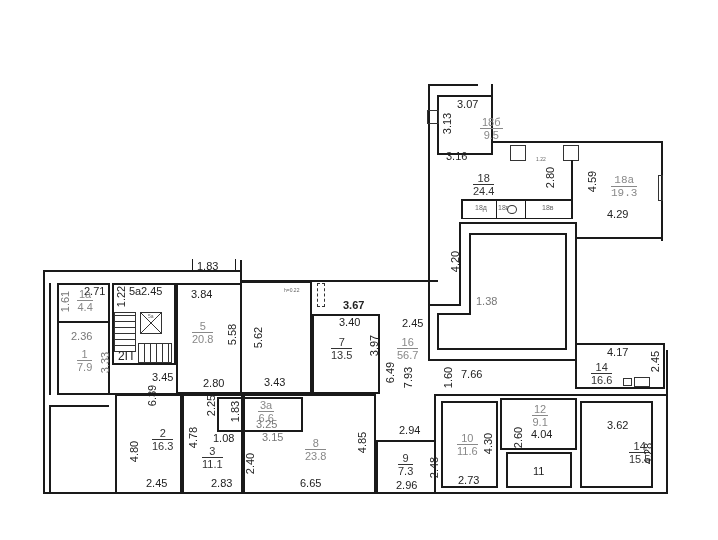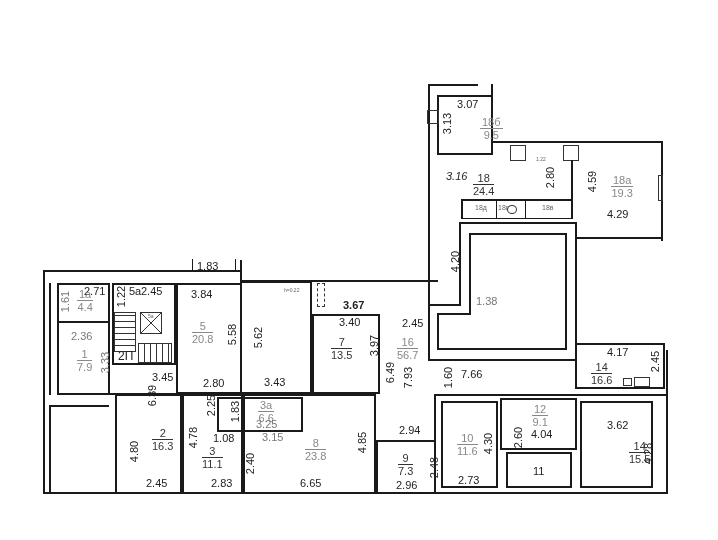--- a/index.html
+++ b/index.html
@@ -36,30 +36,30 @@
   <div class="w" style="left:577px;top:237px;width:86px;height:2px;"></div>
 
   <div class="dbl" style="left:658px;top:175px;width:5px;height:26px;"></div>
 
   <div class="room" style="left:437px;top:95px;width:56px;height:60px;"></div>
   <div class="dbl" style="left:427px;top:110px;width:12px;height:14px;"></div>
   <div class="lbl" style="left:457px;top:99px;">3.07</div>
   <div class="lbl vert" style="left:437px;top:118px;">3.13</div>
   <div class="rid g" style="left:480px;top:116px;"><span class="n">18б</span><span>9.5</span></div>
 
-  <div class="lbl" style="left:446px;top:171px;font-style:italic;">3.16</div>
+  <div class="lbl" style="left:446px;top:151px;">3.16</div>
   <div class="rid" style="left:473px;top:172px;"><span class="n">18</span><span>24.4</span></div>
   <div class="lbl vert" style="left:540px;top:172px;">2.80</div>
   <div class="lbl sm" style="left:536px;top:157px;">1.22</div>
   <div class="fix" style="left:510px;top:145px;width:16px;height:16px;"></div>
   <div class="fix" style="left:563px;top:145px;width:16px;height:16px;"></div>
   <div class="w" style="left:571px;top:160px;width:2px;height:48px;"></div>
 
   <div class="lbl vert" style="left:582px;top:176px;">4.59</div>
-  <div class="rid g" style="left:611px;top:174px;"><span class="n">18a</span><span>19.3</span></div>
+  <div class="rid g" style="left:611px;top:174px;font-family:Liberation Mono, monospace;"><span class="n">18a</span><span>19.3</span></div>
   <div class="lbl" style="left:607px;top:209px;text-align:right;">4.29</div>
 
   <div class="room" style="left:461px;top:199px;width:112px;height:20px;border-width:2px 2px 1px 2px;"></div>
   <div class="w" style="left:496px;top:199px;width:1px;height:20px;"></div>
   <div class="w" style="left:525px;top:199px;width:1px;height:20px;"></div>
   <div class="lbl sm" style="left:475px;top:204px;font-size:7px;">18д</div>
   <div class="lbl sm" style="left:498px;top:204px;font-size:7px;">18г</div>
   <div class="lbl sm" style="left:542px;top:204px;font-size:7px;">18в</div>
   <div class="fix" style="left:507px;top:205px;width:10px;height:9px;border-radius:50%;"></div>
 

